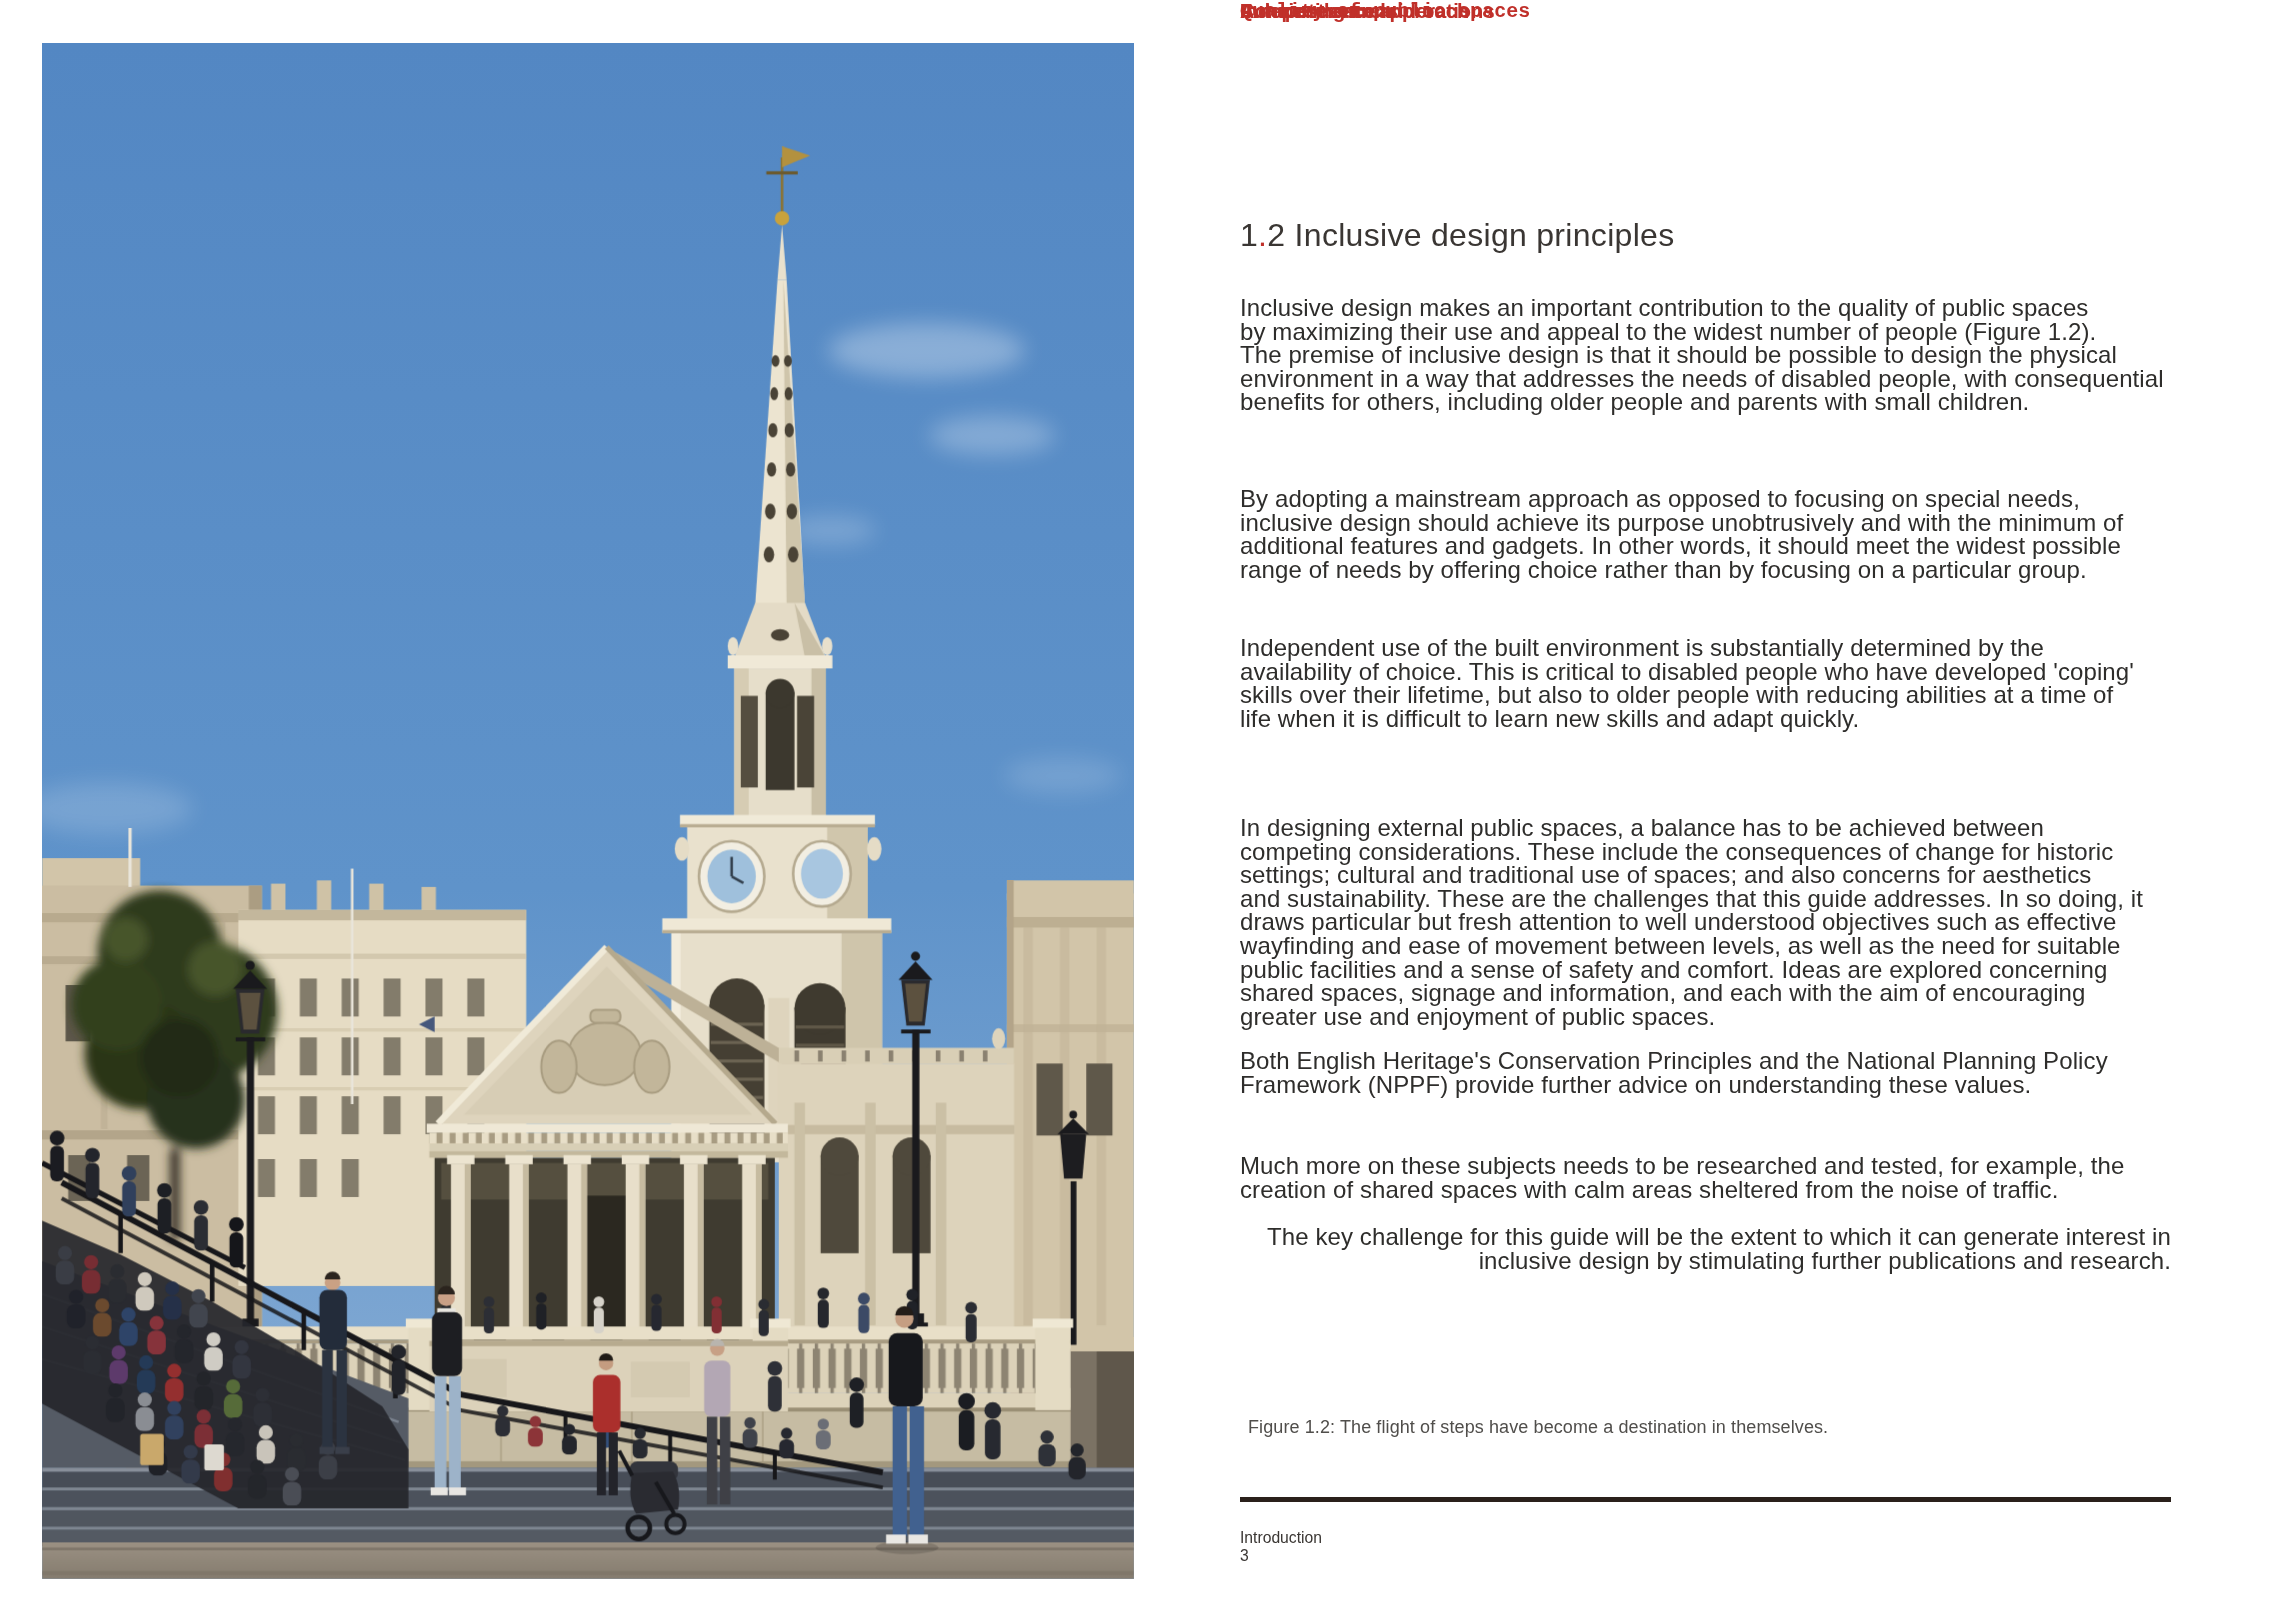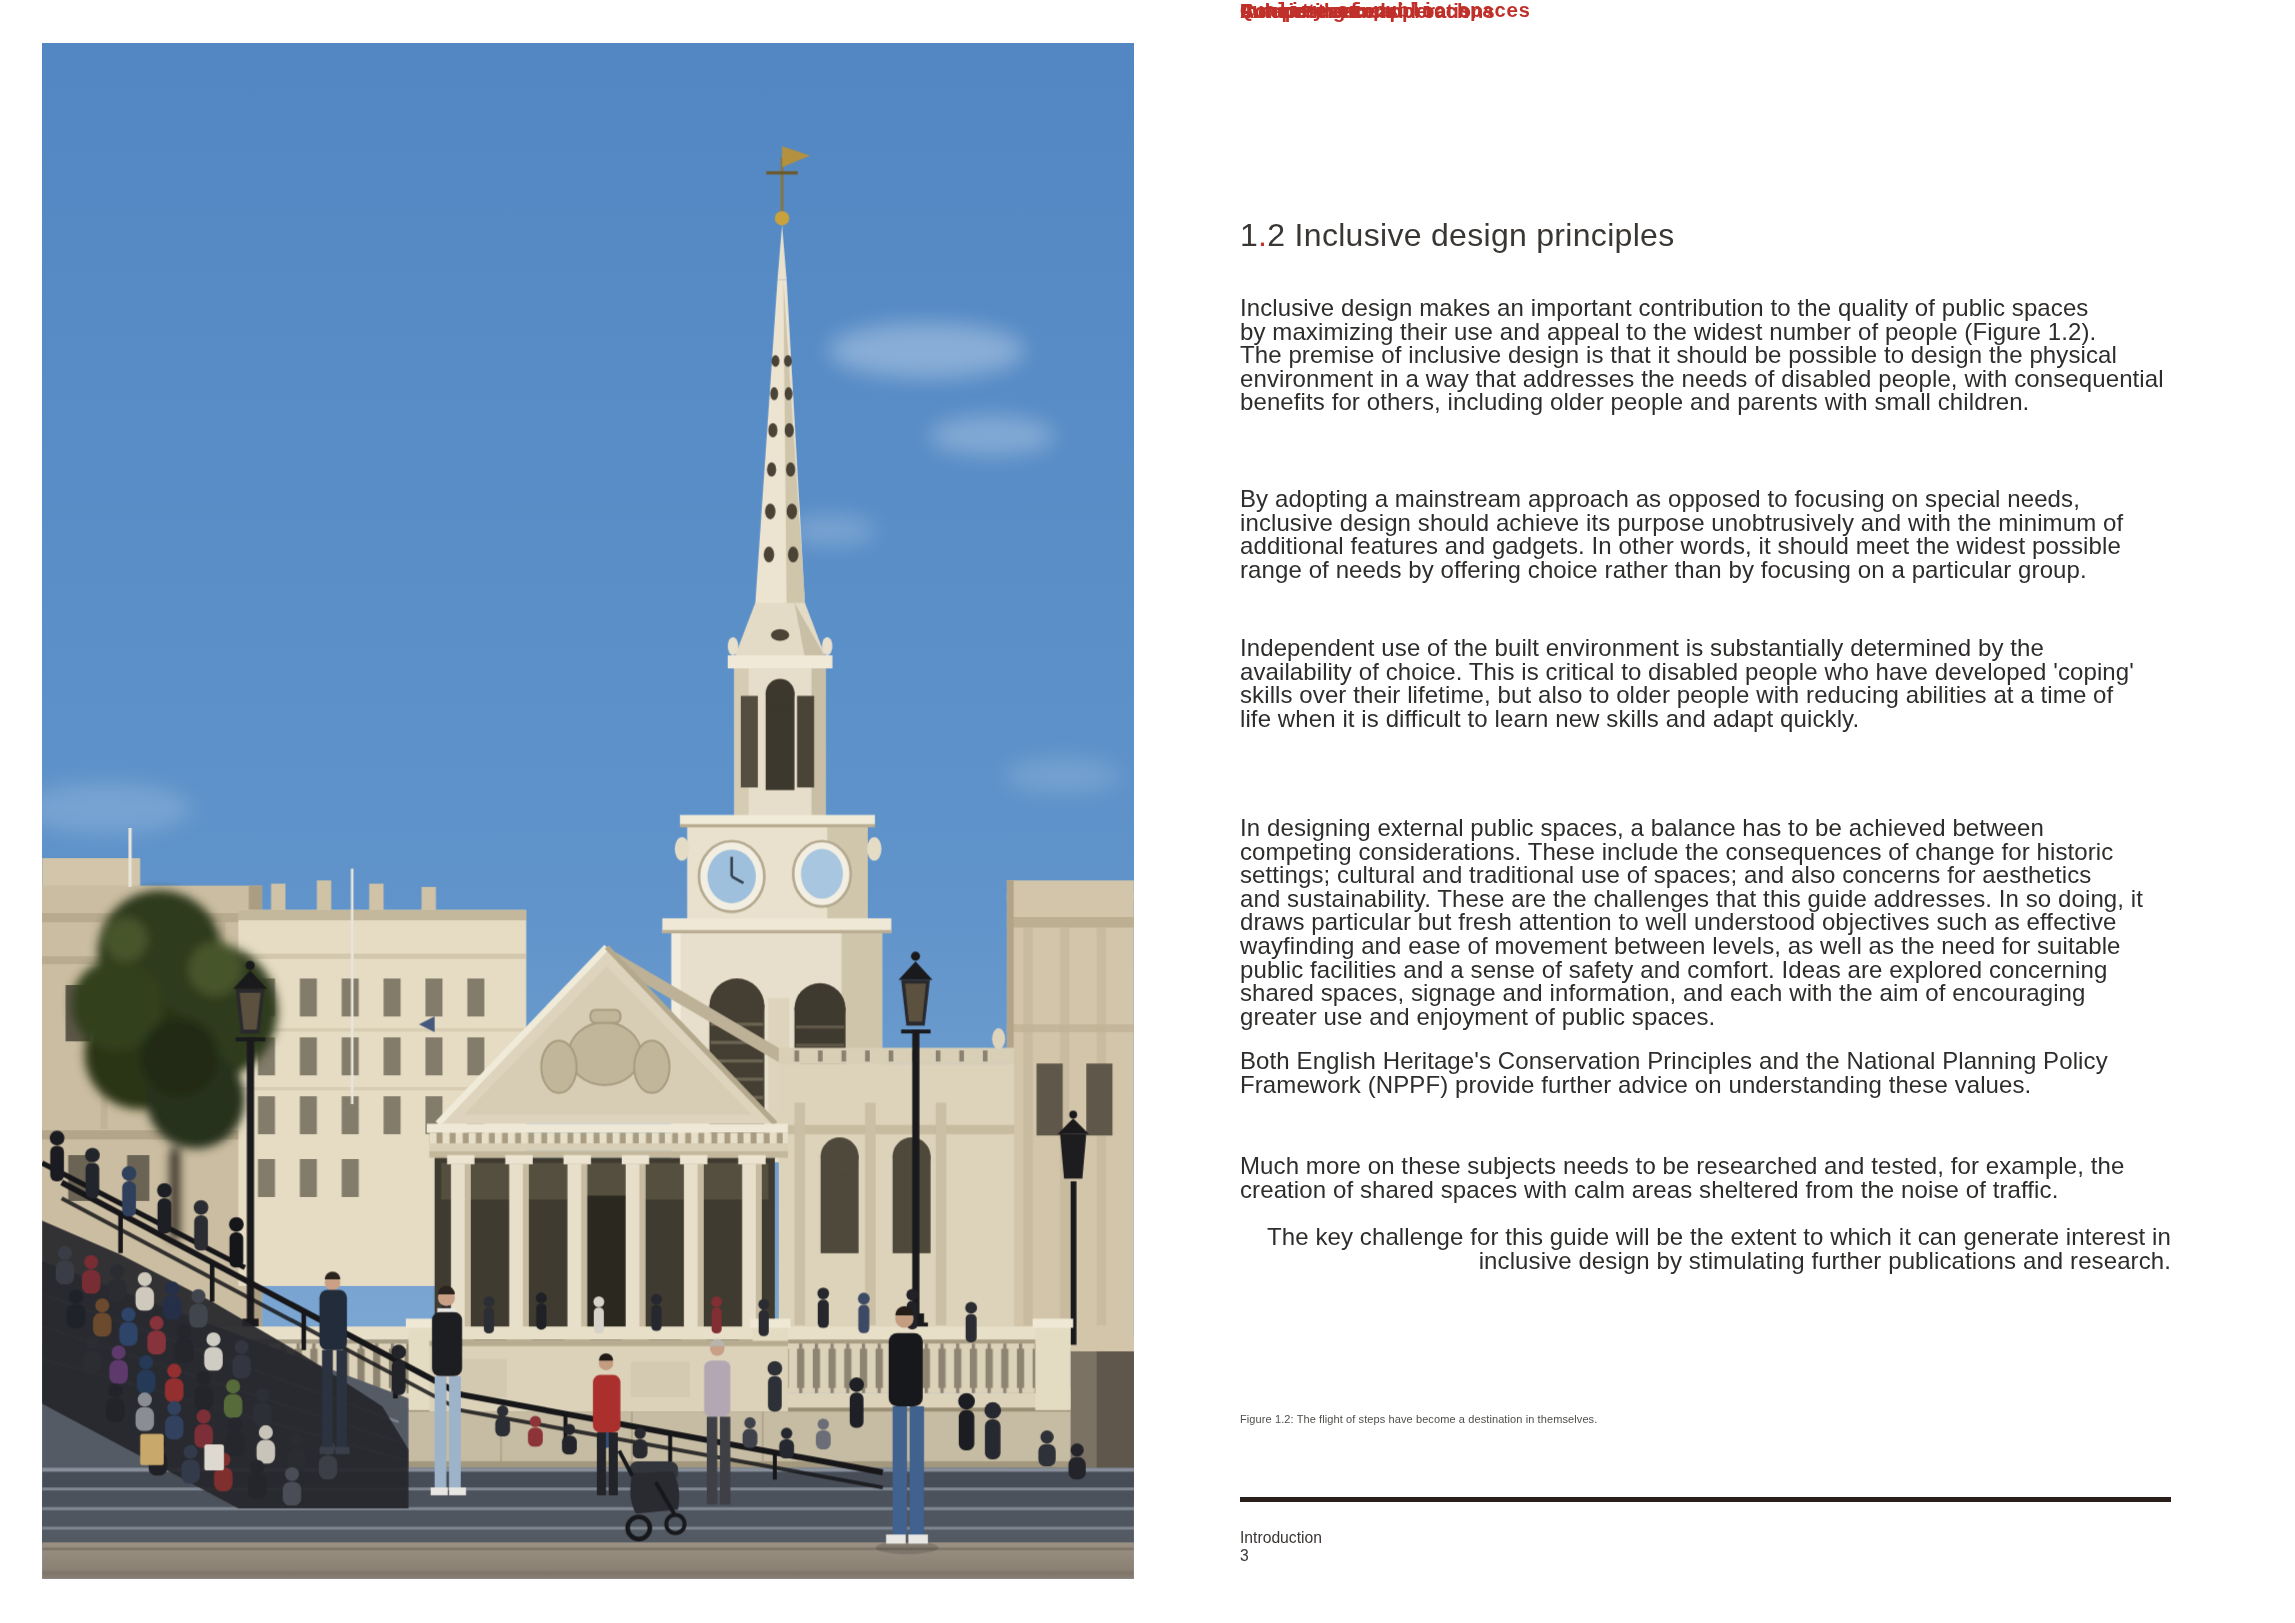--- a/index.html
+++ b/index.html
@@ -18,21 +18,21 @@
   .col{position:absolute;left:1240px;width:931px;}
   .doc-title{top:197px;font-size:32px;line-height:34px;font-weight:400;color:#3a3633;letter-spacing:0.3px;}
   .doc-title .dot{color:#c0302a;}
   h2.red{top:auto;margin:0;font-size:20px;line-height:23.6px;font-weight:700;color:#c0302a;letter-spacing:0.1px;}
   p.body{margin:0;font-size:24px;line-height:23.6px;color:#2e2d2b;letter-spacing:0.1px;white-space:pre-line;}
   .b-h0{top:264px;font-family:Liberation Mono, monospace;} .b-p00{top:296px;}
   .b-h1{top:455px;} .b-p10{top:487px;}
   .b-h2{top:604px;} .b-p20{top:636px;}
   .b-h3{top:785px;} .b-p30{top:816px;} .b-p31{top:1049px;}
   .b-h4{top:1123px;} .b-p40{top:1154px;} .b-p41{top:1225px;text-align:right;}
-  .caption{top:1410px;font-size:11px;line-height:19.6px;color:#504e4b;letter-spacing:0.1px;margin:0;}
+  .caption{top:1410px;font-size:18px;line-height:19.6px;color:#504e4b;letter-spacing:0.1px;margin:8px;}
   .rule{top:1497px;height:4.6px;background:#2a201b;}
   .footer{top:1529px;display:flex;justify-content:space-between;font-size:15.7px;color:#3a3633;flex-direction:column;}
 </style>
 </head>
 <body>
 
 <div class="page">
 
   <figure class="photo">
     <svg viewBox="0 0 1669 2348" preserveAspectRatio="none">

